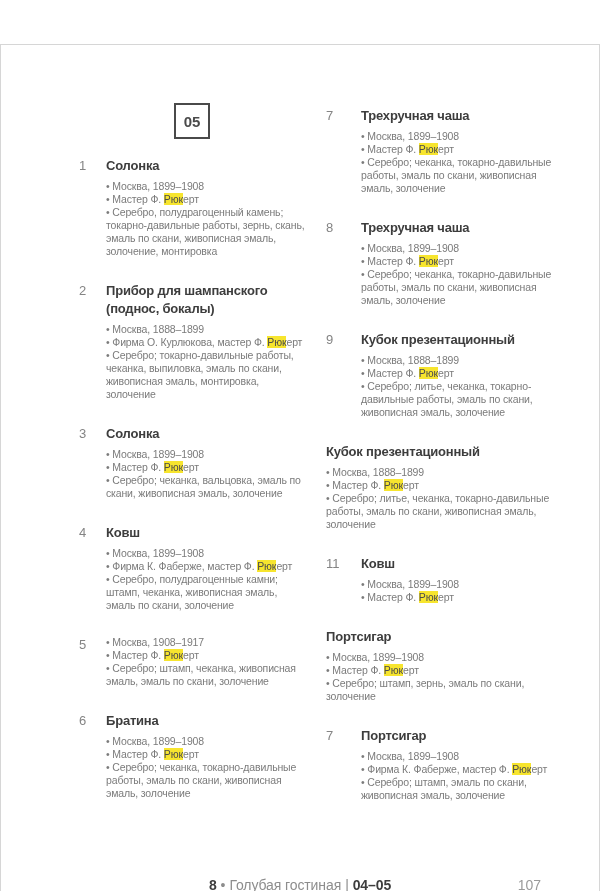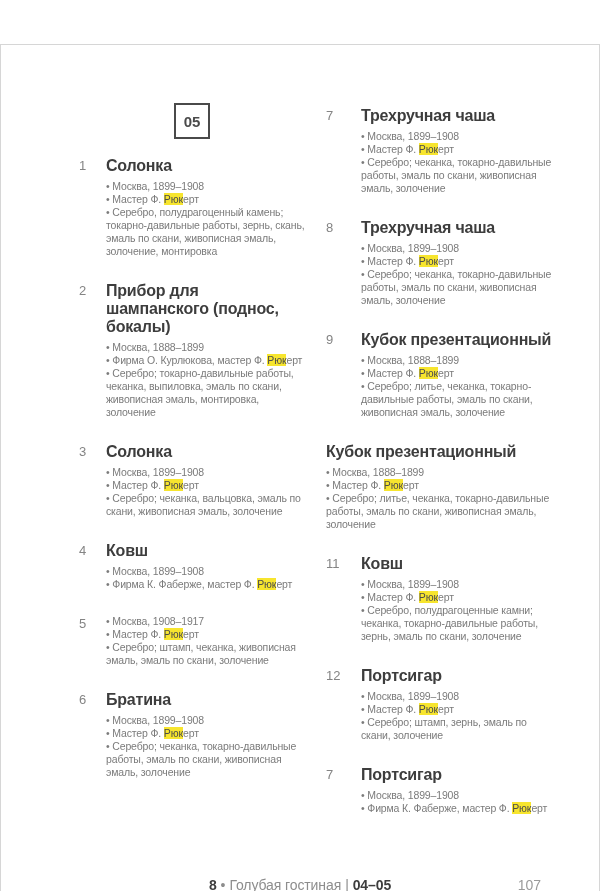--- a/index.html
+++ b/index.html
@@ -17,21 +17,21 @@
   .col{position:absolute;}
   .col-left{left:78px;top:112px;width:226px;}
   .col-right{left:325px;top:62px;width:232px;}
   .item{display:flex;margin-bottom:24px;}
   .item-num{
     flex-shrink:0;width:27px;color:#848484;font-size:13px;line-height:18px;
   }
   .col-right .item-num{width:35px;}
   .item-body{flex:1;min-width:0;}
   .item-title{
-    color:#3d3d3d;font-weight:bold;font-size:16px;line-height:18px;
+    color:#3d3d3d;font-weight:bold;font-size:13px;line-height:18px;
     letter-spacing:-0.2px;margin:0 0 5px 0;
   }
   .item-line{
     color:#7b7b7b;font-size:10.5px;line-height:13px;letter-spacing:-0.15px;
   }
   .hl{background:var(--hl,#f7e52e);color:#4c4c4c;}
   .footer-center{
     position:absolute;left:0;right:0;top:832px;text-align:center;
     font-size:14px;color:#8d8d8d;letter-spacing:-0.1px;
   }
@@ -84,20 +84,21 @@
           </div>
     </div>
   </div>
       <div class="item">
     <div class="item-num">4</div>
     <div class="item-body">
       <div class="item-title">Ковш</div>
       <div>
             <div class="item-line"><span>• </span><span>Москва, 1899–1908</span></div>
             <div class="item-line"><span>• </span><span>Фирма К. Фаберже, мастер Ф. </span><span class="hl">Рюк</span><span>ерт</span></div>
+            <div class="item-line"><span>• </span><span>Серебро, полудрагоценные камни; штамп, чеканка, живописная эмаль, эмаль по скани, золочение</span></div>
           </div>
     </div>
   </div>
       <div class="item">
     <div class="item-num">5</div>
     <div class="item-body">
       <div>
             <div class="item-line"><span>• </span><span>Москва, 1908–1917</span></div>
             <div class="item-line"><span>• </span><span>Мастер Ф. </span><span class="hl">Рюк</span><span>ерт</span></div>
             <div class="item-line"><span>• </span><span>Серебро; штамп, чеканка, живописная эмаль, эмаль по скани, золочение</span></div>
@@ -160,42 +161,41 @@
           </div>
     </div>
   </div>
       <div class="item">
     <div class="item-num">11</div>
     <div class="item-body">
       <div class="item-title">Ковш</div>
       <div>
             <div class="item-line"><span>• </span><span>Москва, 1899–1908</span></div>
             <div class="item-line"><span>• </span><span>Мастер Ф. </span><span class="hl">Рюк</span><span>ерт</span></div>
-            <div class="item-line"><span>• </span><span>Серебро, полудрагоценные камни; чеканка, токарно-давильные работы, зернь, эмаль по скани, золочение</span></div>
-          </div>
-    </div>
-  </div>
-      <div class="item">
-    <div class="item-num">12</div>
+          </div>
+    </div>
+  </div>
+      <div class="item">
     <div class="item-body">
       <div class="item-title">Портсигар</div>
       <div>
             <div class="item-line"><span>• </span><span>Москва, 1899–1908</span></div>
             <div class="item-line"><span>• </span><span>Мастер Ф. </span><span class="hl">Рюк</span><span>ерт</span></div>
             <div class="item-line"><span>• </span><span>Серебро; штамп, зернь, эмаль по скани, золочение</span></div>
           </div>
     </div>
   </div>
       <div class="item">
     <div class="item-num">7</div>
     <div class="item-body">
       <div class="item-title">Портсигар</div>
       <div>
             <div class="item-line"><span>• </span><span>Москва, 1899–1908</span></div>
             <div class="item-line"><span>• </span><span>Фирма К. Фаберже, мастер Ф. </span><span class="hl">Рюк</span><span>ерт</span></div>
+            <div class="item-line"><span>• </span><span>Серебро; штамп, эмаль по скани, живописная эмаль, золочение</span></div>
           </div>
     </div>
   </div>
     </div>
 
   <div class="footer-center">
     <span class="footer-strong">8</span><span>•</span><span>Голубая гостиная</span><span>|</span><span class="footer-strong">04–05</span>
   </div>
 
   <div class="page-number">107</div>

